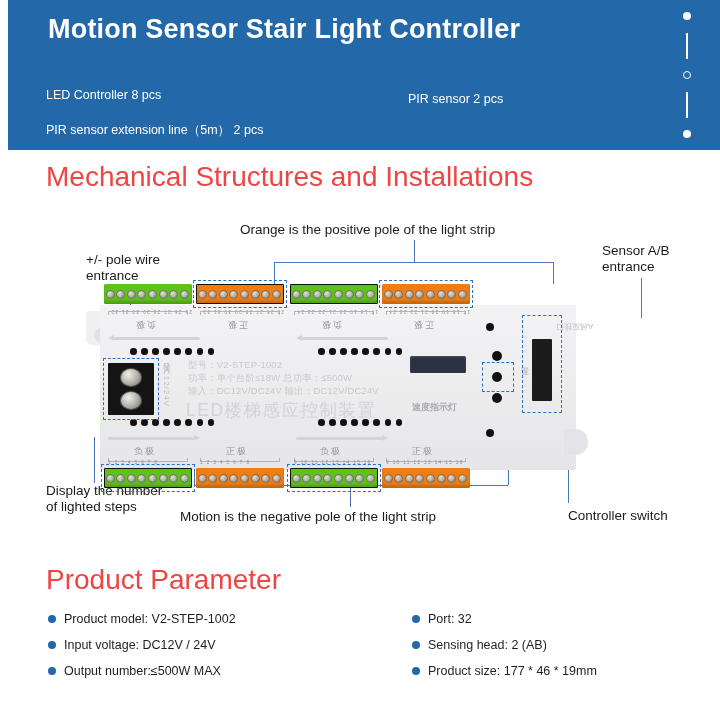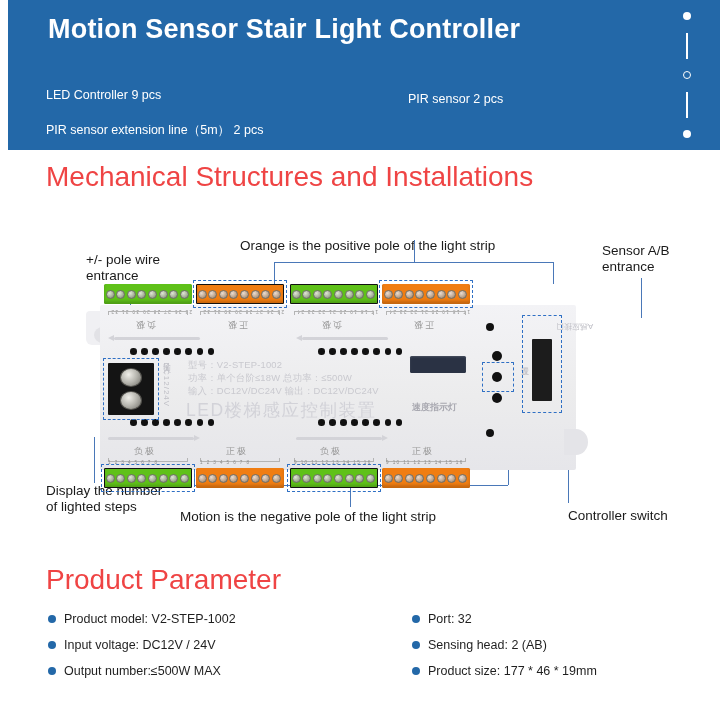--- a/index.html
+++ b/index.html
@@ -32,21 +32,21 @@
   .section-title{
     position:absolute;font-size:28px;font-weight:normal;color:#ef4444;white-space:nowrap;
   }
   #mech-title{left:38px;top:161px;}
   #param-title{left:38px;top:564px;}
 
   
   .diagram{position:absolute;left:0;top:215px;width:720px;height:330px;}
 
   .callout{position:absolute;font-size:13.5px;color:#1a1a1a;line-height:1.22;}
-  .cap-orange{left:232px;top:23px;white-space:nowrap;}
+  .cap-orange{left:232px;top:7px;white-space:nowrap;}
   .cap-green{left:172px;top:294px;white-space:nowrap;}
   .cap-pole{left:78px;top:37px;width:120px;text-align:left;}
   .cap-sensor{left:594px;top:28px;width:110px;}
   .cap-display{left:38px;top:268px;width:120px;}
   .cap-switch{left:560px;top:293px;width:110px;}
 
   .lead{position:absolute;background:#4A78B8;}
   .lead-v{width:1.4px;}
   .lead-h{height:1.4px;}
 
@@ -126,21 +126,21 @@
   .pitem{display:flex;align-items:center;height:26px;font-size:12.5px;color:#1f1f1f;white-space:nowrap;}
   .pbullet{width:8px;height:8px;border-radius:50%;background:#2368A8;margin-right:8px;flex:0 0 auto;}
 </style>
 </head>
 <body>
 
 <div class="page">
 
   <div class="header">
     <div class="header-title">Motion Sensor Stair Light Controller</div>
-    <div class="kit-line kit-a">LED Controller  9 pcs</div>
+    <div class="kit-line kit-a">LED Controller  8 pcs</div>
     <div class="kit-line kit-b">PIR sensor  extension line（5m）  2 pcs</div>
     <div class="kit-line kit-c">PIR sensor  2 pcs</div>
 
     <div class="deco">
       <span class="dot"></span>
       <span class="bar"></span>
       <span class="ring"></span>
       <span class="bar"></span>
       <span class="dot"></span>
     </div>

